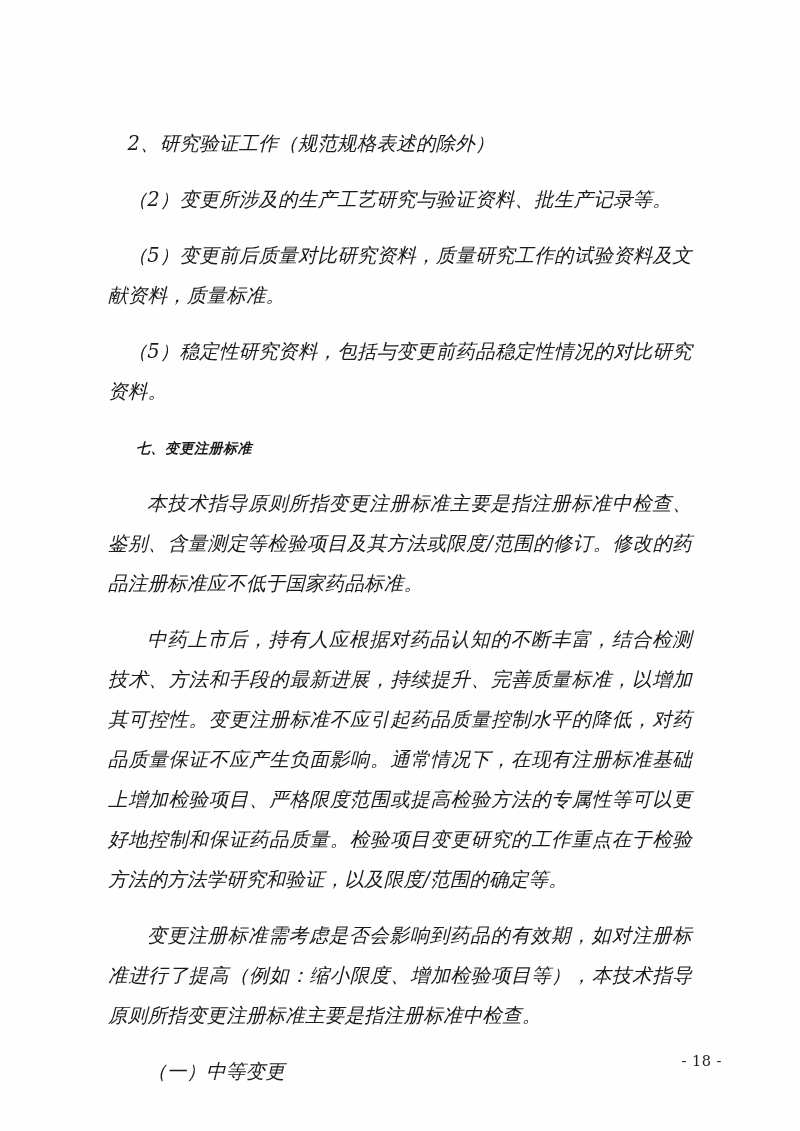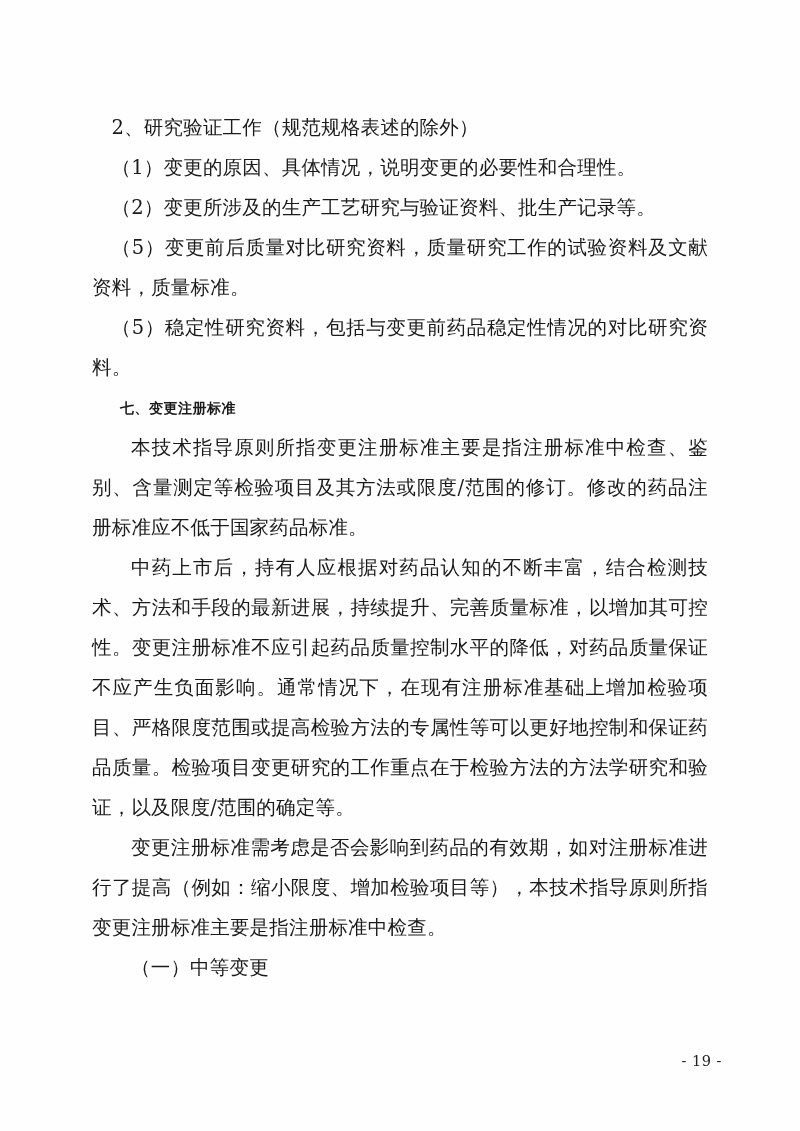--- a/index.html
+++ b/index.html
@@ -23,22 +23,23 @@
     padding: 108px 92px 60px 92px;
     background: #fefefe;
   }
   .doc-body {
     font-size: 19.5px;
     line-height: 40px;
     text-align: justify;
     letter-spacing: 0.2px;
   }
   p {
-    margin: 0;
+    margin: 16px;
     padding: 0;
+    font-style: italic;
   }
   .p-indent2 {
     text-indent: 2em;
   }
   .p-indent1 {
     text-indent: 1em;
   }
   .heading {
     text-indent: 2em;
     font-weight: bold;
@@ -55,24 +56,23 @@
     color: #222;
     letter-spacing: 0.5px;
   }
 </style>
 </head>
 <body>
 
 <div class="page">
   <div class="doc-body">
     <p class="p-indent1">2、研究验证工作（规范规格表述的除外）</p>
-    <p class="p-indent1">（1）变更的原因、具体情况，说明变更的必要性和合理性。</p>
     <p class="p-indent1">（2）变更所涉及的生产工艺研究与验证资料、批生产记录等。</p>
     <p class="p-indent1">（5）变更前后质量对比研究资料，质量研究工作的试验资料及文献资料，质量标准。</p>
     <p class="p-indent1">（5）稳定性研究资料，包括与变更前药品稳定性情况的对比研究资料。</p>
     <p class="heading">七、变更注册标准</p>
     <p class="p-indent2">本技术指导原则所指变更注册标准主要是指注册标准中检查、鉴别、含量测定等检验项目及其方法或限度/范围的修订。修改的药品注册标准应不低于国家药品标准。</p>
     <p class="p-indent2">中药上市后，持有人应根据对药品认知的不断丰富，结合检测技术、方法和手段的最新进展，持续提升、完善质量标准，以增加其可控性。变更注册标准不应引起药品质量控制水平的降低，对药品质量保证不应产生负面影响。通常情况下，在现有注册标准基础上增加检验项目、严格限度范围或提高检验方法的专属性等可以更好地控制和保证药品质量。检验项目变更研究的工作重点在于检验方法的方法学研究和验证，以及限度/范围的确定等。</p>
     <p class="p-indent2">变更注册标准需考虑是否会影响到药品的有效期，如对注册标准进行了提高（例如：缩小限度、增加检验项目等），本技术指导原则所指变更注册标准主要是指注册标准中检查。</p>
     <p class="p-indent2">（一）中等变更</p>
   </div>
-  <div class="page-number">- 19 -</div>
+  <div class="page-number">- 18 -</div>
 </div>
 
 </body></html>

